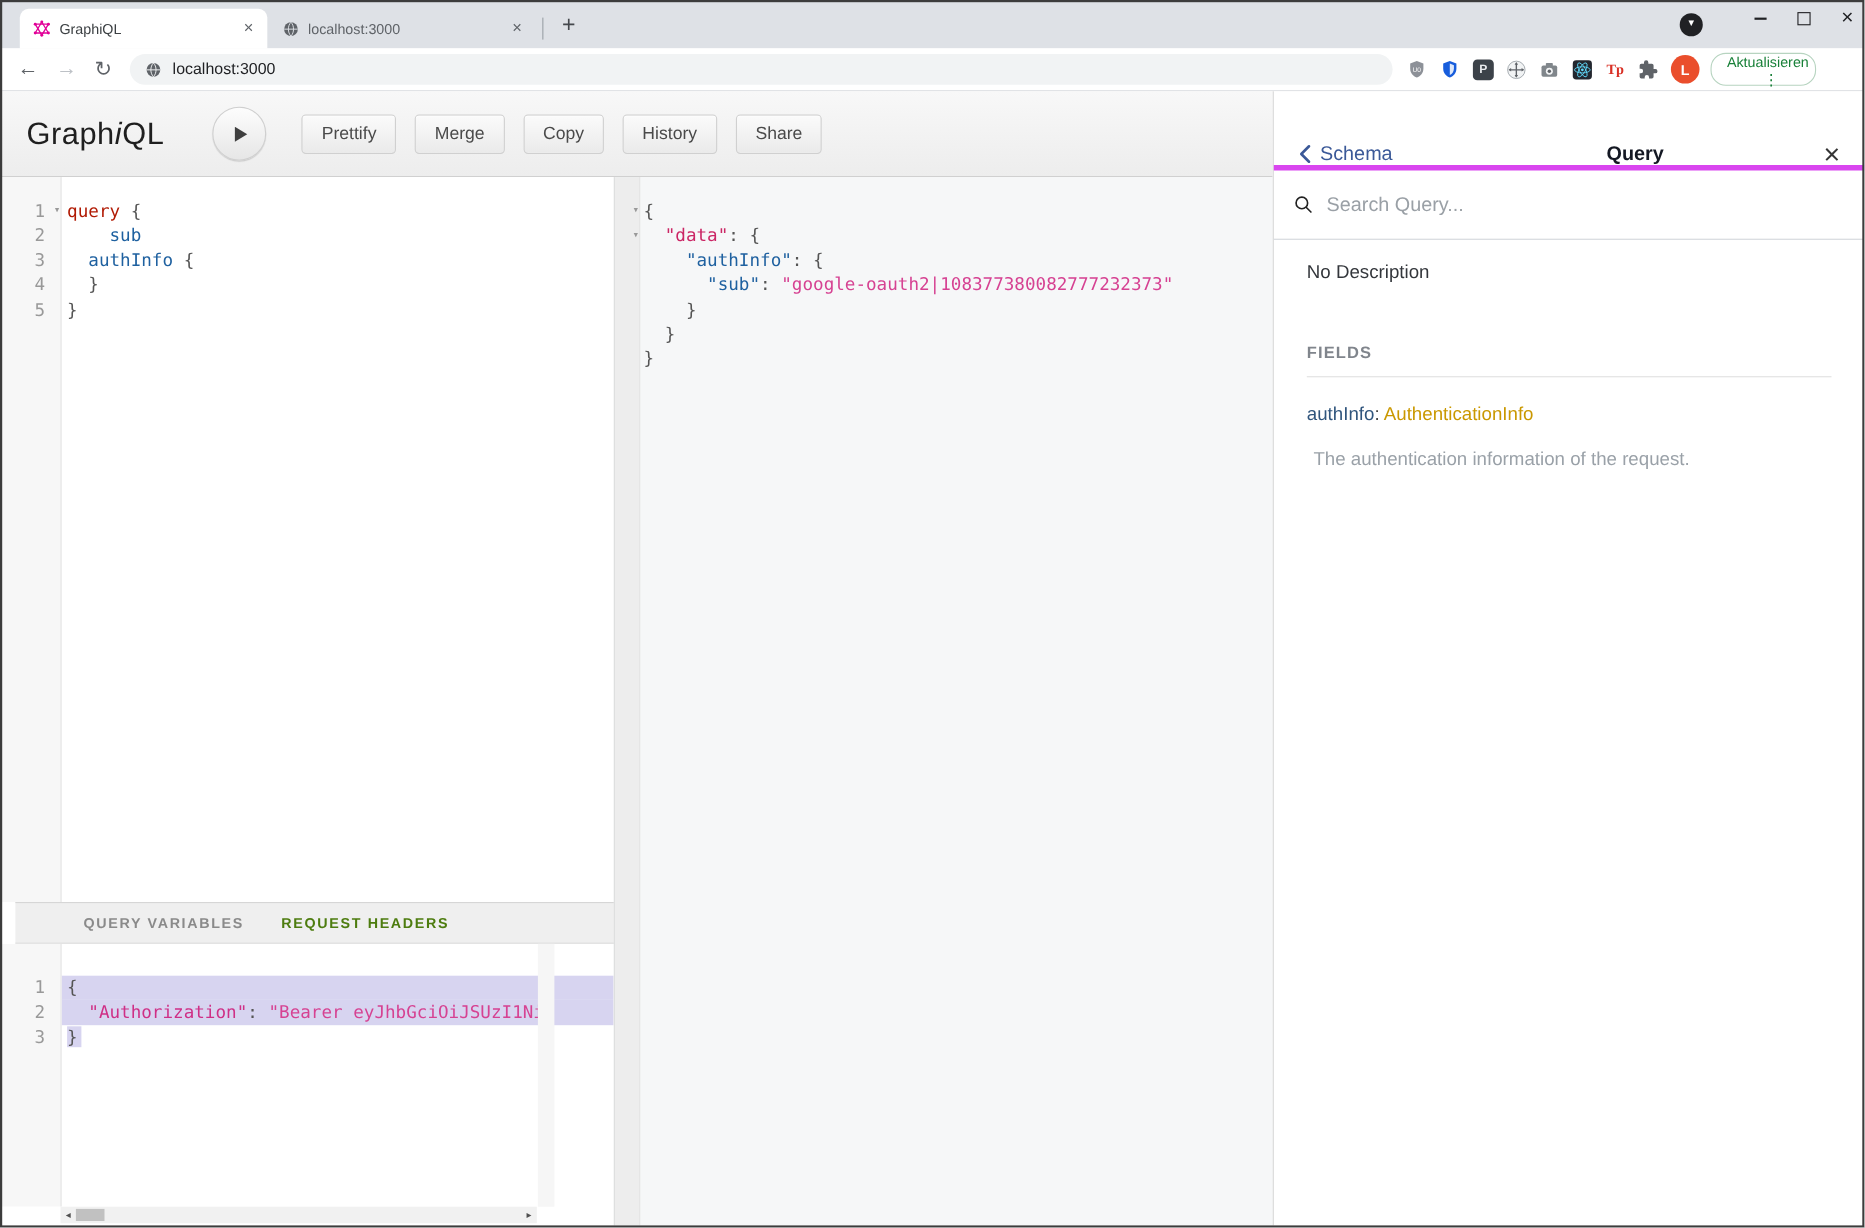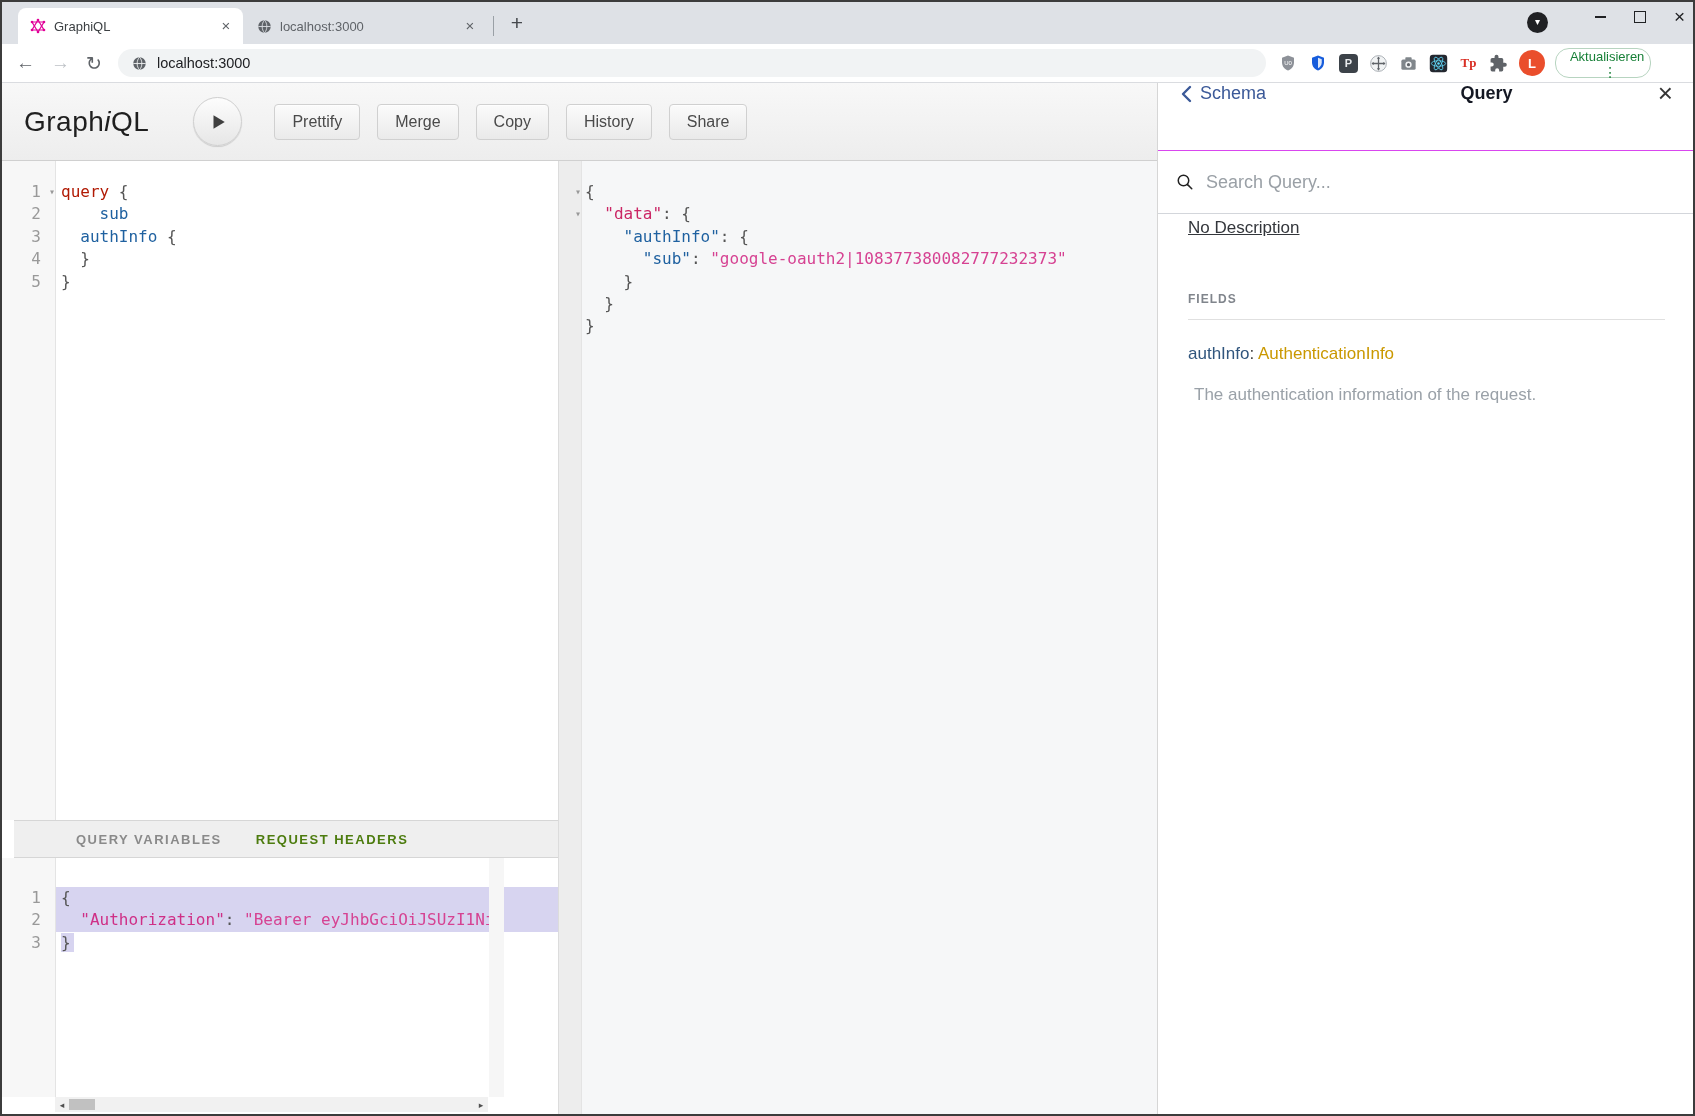--- a/index.html
+++ b/index.html
@@ -96,32 +96,32 @@
   .hscroll{position:absolute;left:55px;top:1097px;width:433px;height:15px;background:#f1f1f1;
            display:flex;align-items:center;}
   .hs-arrow{width:14px;text-align:center;font-size:9px;color:#505050;}
   .hs-track{flex:1;position:relative;height:15px;}
   .hs-thumb{position:absolute;left:0px;top:2px;width:26px;height:11px;background:#c1c1c1;}
   .hs-right{margin-left:auto;}
 
   
   .doc-panel{position:absolute;left:1157px;top:83px;width:538px;height:1031px;background:#fff;
              border-left:1px solid #d6d6d6;box-sizing:border-box;}
-  .doc-header{height:67px;display:flex;align-items:flex-start;padding:0 22px;border-bottom:1px solid #d946ef;}
+  .doc-header{height:67px;display:flex;align-items:flex-end;padding:0 22px;border-bottom:5px solid #d946ef;}
   .doc-back{display:flex;align-items:center;color:#3b5998;font-size:18px;width:150px;}
   .doc-back svg{margin-right:8px;}
   .doc-title{flex:1;text-align:center;font-size:18px;font-weight:bold;color:#141823;}
   .doc-close{font-size:26px;color:#353535;font-weight:300;width:30px;text-align:right;line-height:20px;}
   .doc-search{height:62px;display:flex;align-items:center;padding:0 18px;border-bottom:1px solid #d3d6db;}
   .doc-search input{border:0;outline:0;flex:1;font-size:18px;margin-left:10px;color:#333;
                     font-family:"Liberation Sans",sans-serif;background:transparent;}
   .doc-search input::placeholder{color:#9aa0a6;}
   .doc-body{padding:0 30px;}
-  .no-desc{margin-top:4px;font-size:17px;color:#33363b;text-decoration:underline;}
-  .fields-label{margin-top:54px;font-size:12px;font-weight:bold;letter-spacing:1px;color:#80858c;
+  .no-desc{margin-top:20px;font-size:17px;color:#33363b;}
+  .fields-label{margin-top:54px;font-size:15px;font-weight:bold;letter-spacing:1px;color:#80858c;
                 padding-bottom:13px;border-bottom:1px solid #e0e0e0;}
   .field-row{margin-top:24px;font-size:17px;}
   .field-name{color:#30557d;}
   .field-colon{color:#444;}
   .field-type{color:#ca9800;}
   .field-desc{margin-top:21px;font-size:17px;color:#9aa1a8;padding-left:6px;}
 </style>
 </head>
 <body>
 

